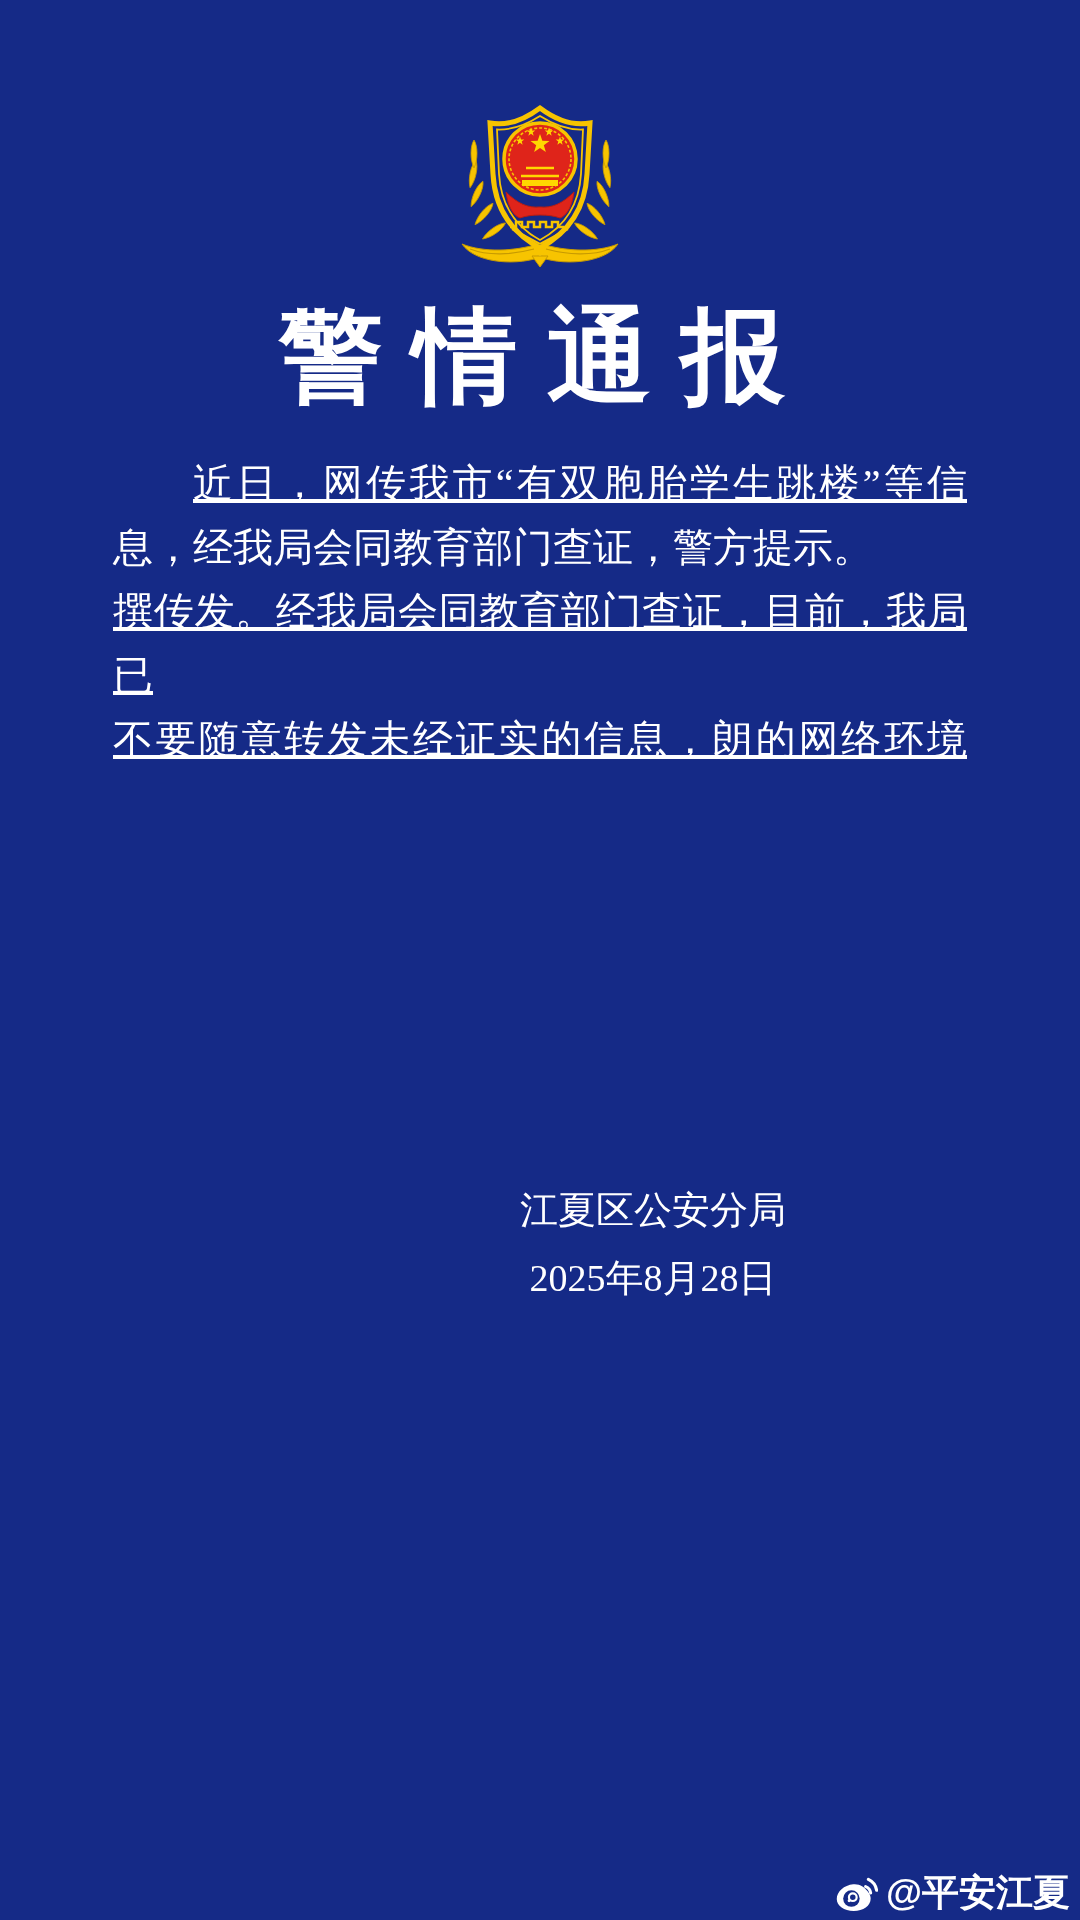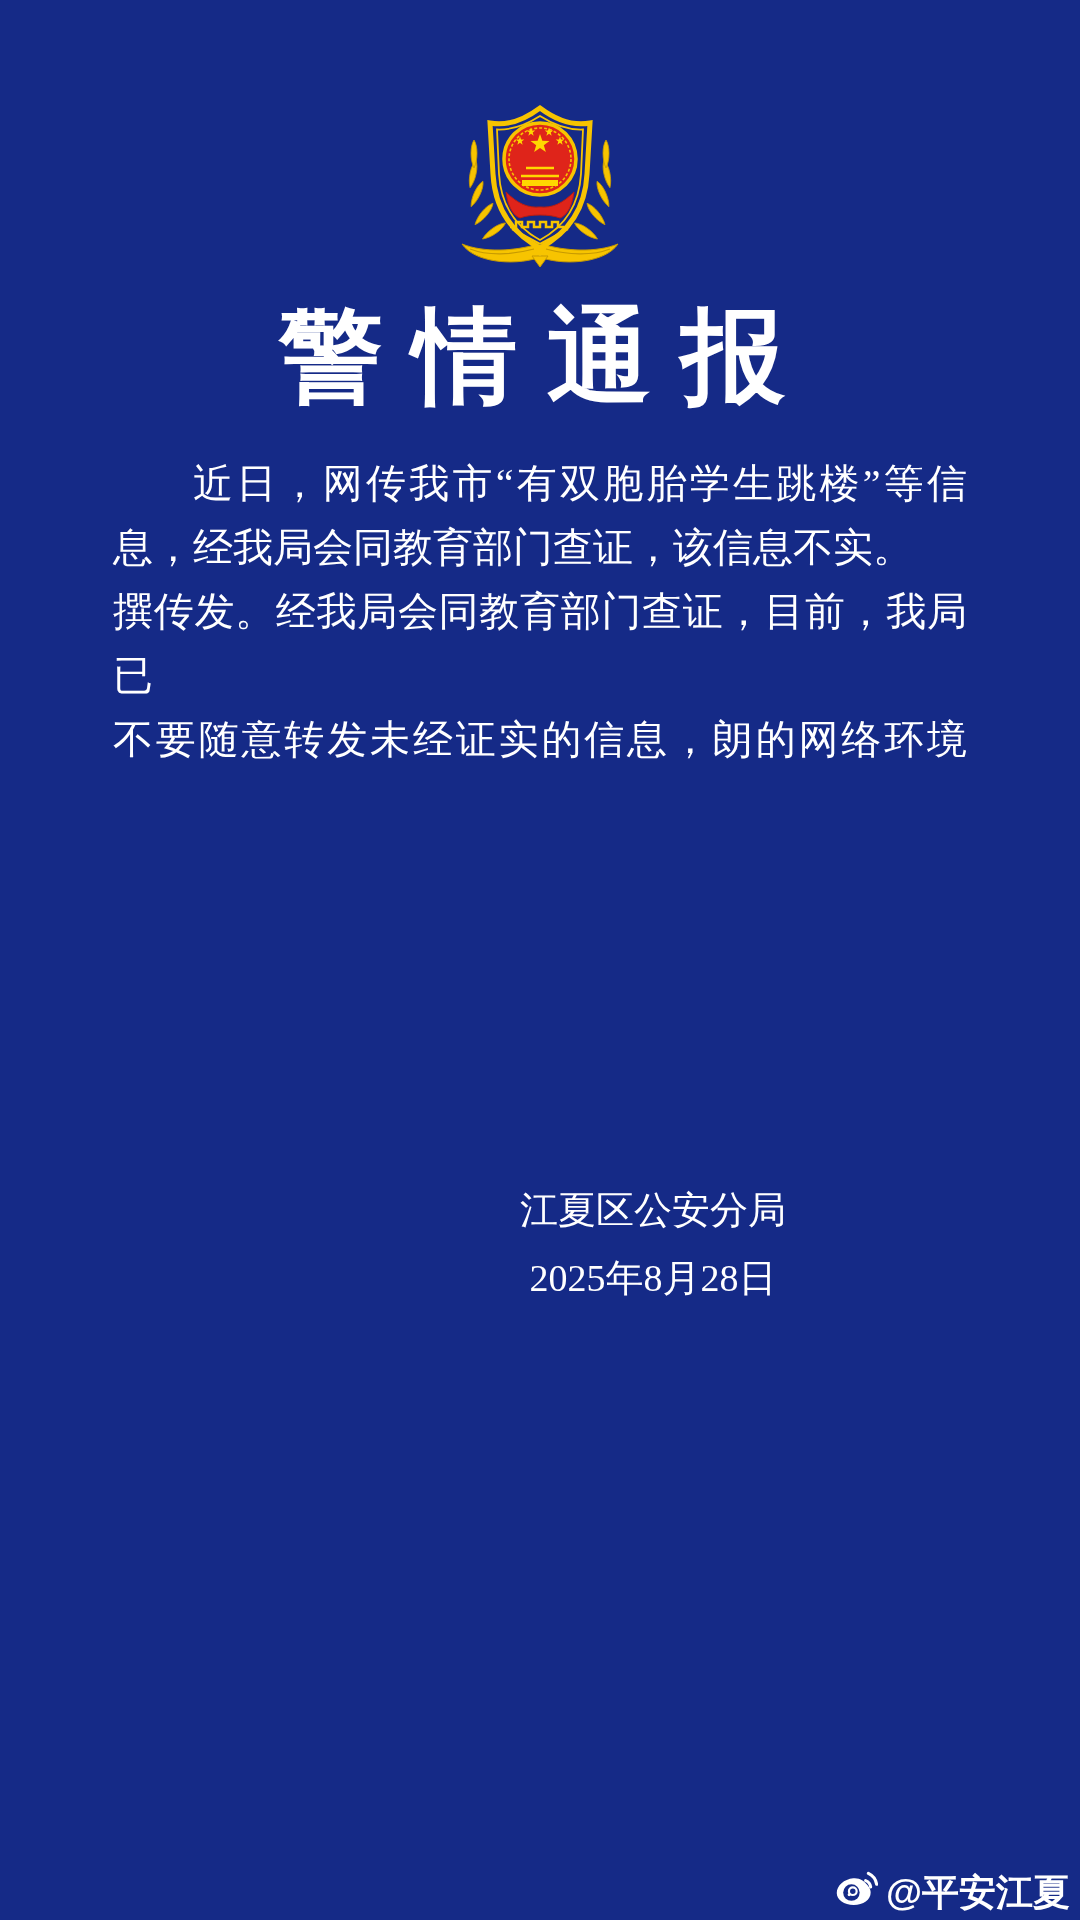--- a/index.html
+++ b/index.html
@@ -41,35 +41,37 @@
   }
   .body-text .ln{
     white-space:nowrap;
     text-align:left;
   }
   .body-text .ln.j{
     white-space:normal;
     text-align:justify;
     text-align-last:justify;
     text-justify:inter-ideograph;
+    text-decoration:underline;
   }
   .body-text .ln.in{ text-indent:2em; }
   .signature-block{
     position:absolute;
     left:0;top:1176px;
     width:1080px;
     text-align:center;
     transform:translateX(113px);
     font-size:38px;
     line-height:68px;
   }
   .watermark{
     position:absolute;
     top:1868px;right:10px;
     display:flex;
+    align-items:center;
     gap:8px;
     font-family:"Liberation Sans","DejaVu Sans",sans-serif;
     font-size:37px;
     font-weight:700;
     color:#FFFFFF;
   }
   .watermark svg{display:block;}
 </style>
 </head>
 <body>
@@ -130,21 +132,21 @@
     <circle cx="86" cy="156" r="4" fill="#F7C400"></circle>
   </svg>
 </div>
 
 <div class="notice-title">
   <span class="t">警情通报</span>
 </div>
 
 <div class="body-text">
   <div class="ln j in">近日，网传我市“有双胞胎学生跳楼”等信</div>
-  <div class="ln">息，经我局会同教育部门查证，该信息不实。</div>
+  <div class="ln">息，经我局会同教育部门查证，警方提示。</div>
   <div class="ln j">撰传发。经我局会同教育部门查证，目前，我局已</div>
   <div class="ln j">不要随意转发未经证实的信息，朗的网络环境</div>
 </div>
 
 <div class="signature-block">
   <div>江夏区公安分局</div>
   <div>2025年8月28日</div>
 </div>
 
 <div class="watermark">

